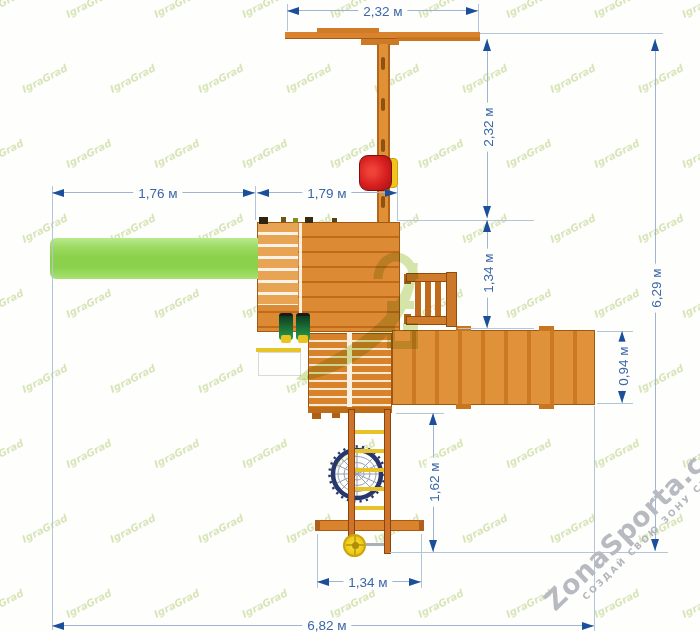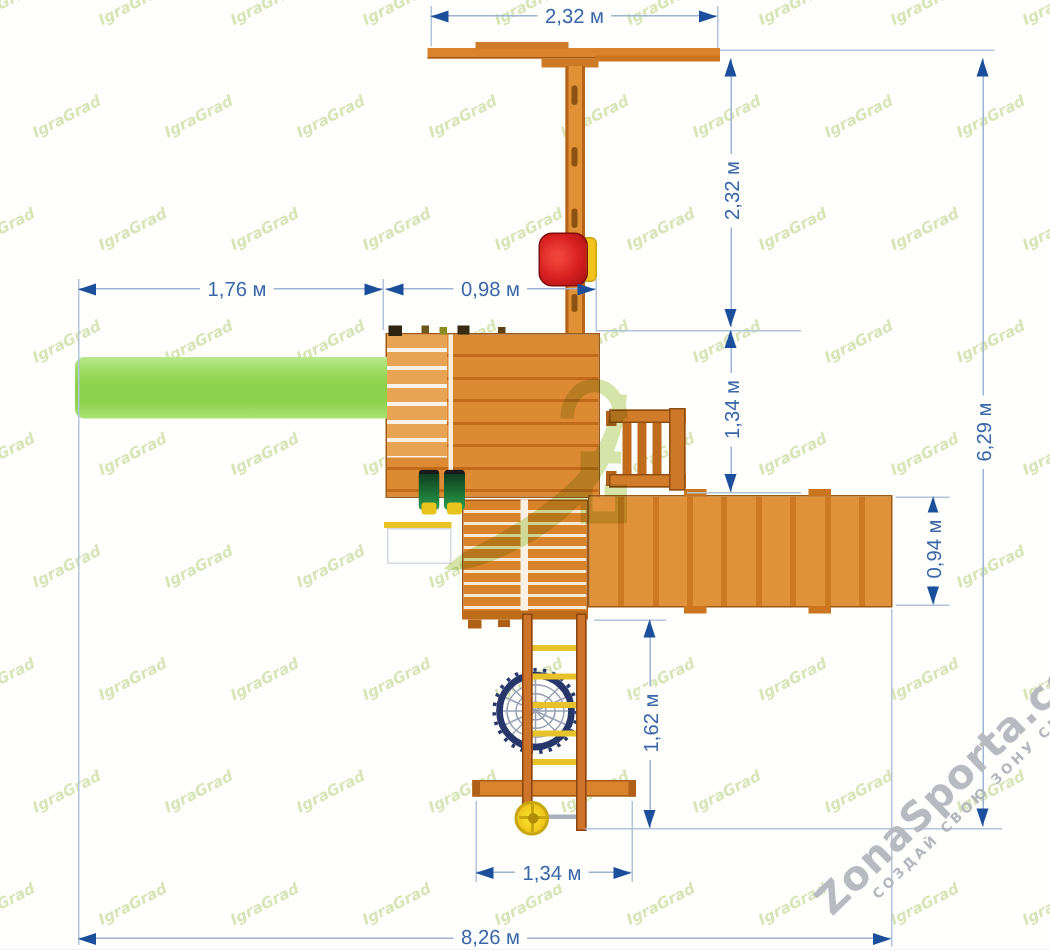--- a/index.html
+++ b/index.html
@@ -247,21 +247,21 @@
   <span class="dim-label" style="left:383px;top:11px;">2,32 м</span>
 
   <div class="dline" style="left:52px;top:192px;width:203px;height:1px;"></div>
   <div class="arr arr-l" style="left:52px;top:189px;"></div>
   <div class="arr arr-r" style="left:243px;top:189px;"></div>
   <span class="dim-label" style="left:158px;top:193px;">1,76 м</span>
 
   <div class="dline" style="left:257px;top:192px;width:140px;height:1px;"></div>
   <div class="arr arr-l" style="left:257px;top:189px;"></div>
   <div class="arr arr-r" style="left:385px;top:189px;"></div>
-  <span class="dim-label" style="left:327px;top:193px;">0,98 м</span>
+  <span class="dim-label" style="left:327px;top:193px;">1,79 м</span>
 
   <div class="dline" style="left:487px;top:39px;width:1px;height:179px;"></div>
   <div class="arr arr-u" style="left:483px;top:39px;"></div>
   <div class="arr arr-d" style="left:483px;top:206px;"></div>
   <span class="dim-label vert" style="left:488px;top:127px;">2,32 м</span>
 
   <div class="dline" style="left:487px;top:220px;width:1px;height:108px;"></div>
   <div class="arr arr-u" style="left:483px;top:220px;"></div>
   <div class="arr arr-d" style="left:483px;top:316px;"></div>
   <span class="dim-label vert" style="left:488px;top:273px;">1,34 м</span>
@@ -282,20 +282,20 @@
   <span class="dim-label vert" style="left:434px;top:482px;">1,62 м</span>
 
   <div class="dline" style="left:317px;top:581px;width:104px;height:1px;"></div>
   <div class="arr arr-l" style="left:317px;top:578px;"></div>
   <div class="arr arr-r" style="left:409px;top:578px;"></div>
   <span class="dim-label" style="left:368px;top:582px;">1,34 м</span>
 
   <div class="dline" style="left:52px;top:625px;width:542px;height:1px;"></div>
   <div class="arr arr-l" style="left:52px;top:622px;"></div>
   <div class="arr arr-r" style="left:582px;top:622px;"></div>
-  <span class="dim-label" style="left:327px;top:625px;">8,26 м</span>
+  <span class="dim-label" style="left:327px;top:625px;">6,82 м</span>
 
   <div id="site-wm">
     <div class="site">ZonaSporta.com</div>
     <div class="slogan">СОЗДАЙ СВОЮ ЗОНУ СПОРТА</div>
   </div>
 
 </div>
 
 </body></html>

